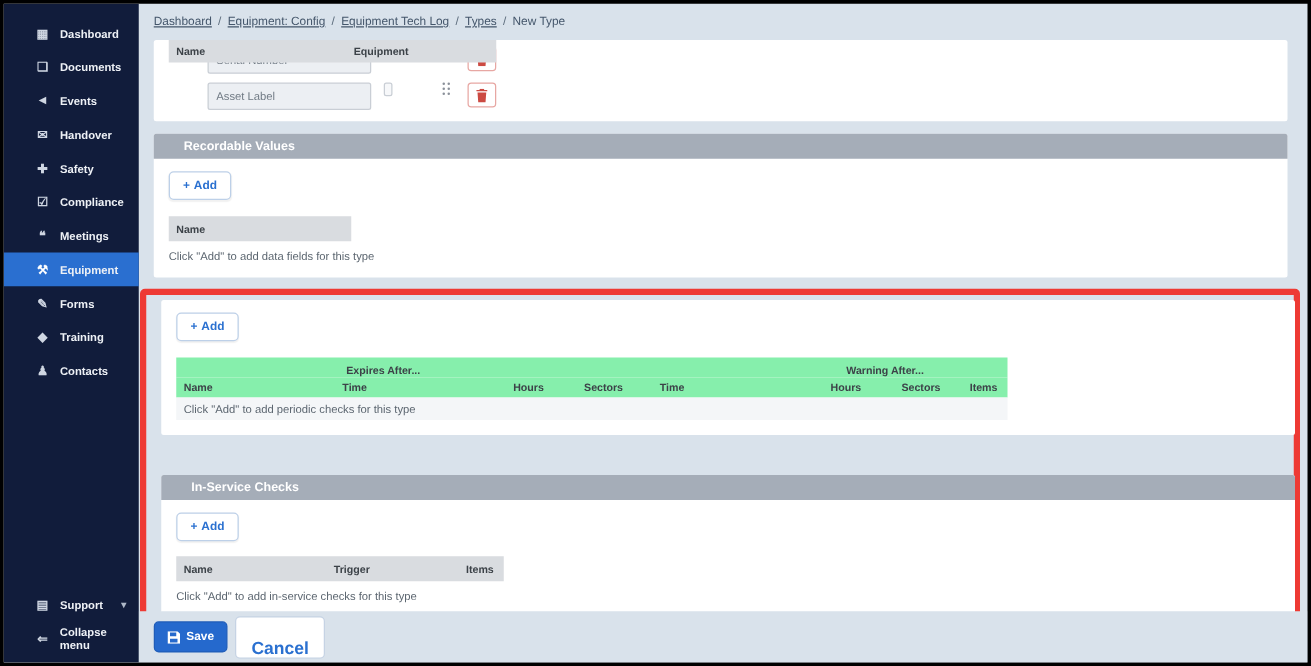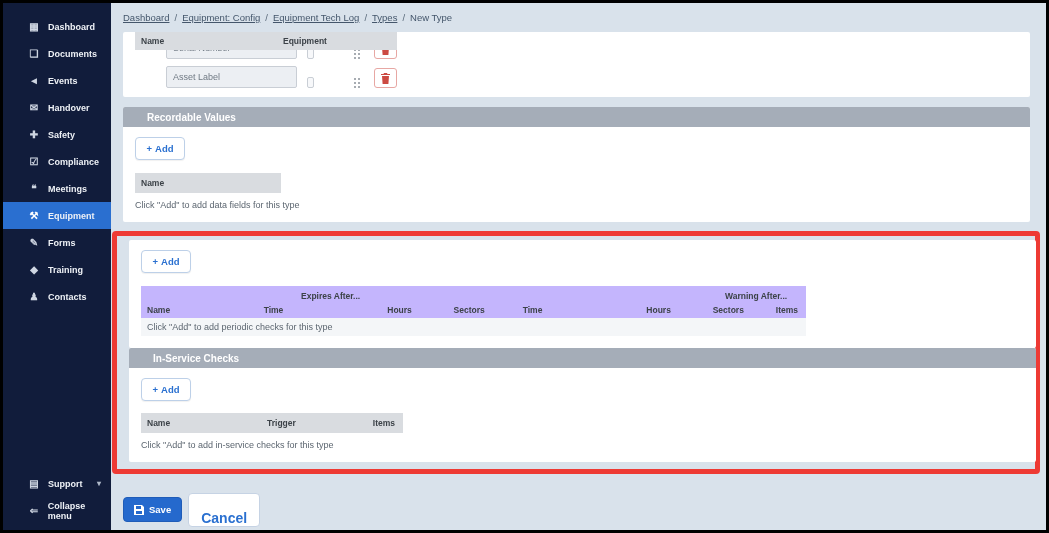--- a/index.html
+++ b/index.html
@@ -31,46 +31,46 @@
   .crumb-link { text-decoration:underline; cursor:pointer; white-space:pre; }
   .crumb-sep { margin:0 5px; color:#5a6a7a; }
   .crumb-current { white-space:pre; }
 
   .card { background:#fff; width:907px; margin-left:12px; border-radius:2px; }
 
   
   .card-fields { height:65px; position:relative; overflow:hidden; }
   .fields-thead { position:relative; z-index:2; background:#d9dce0; width:262px; margin-left:12px; height:18px; display:flex; align-items:center; font-size:8.5px; font-weight:bold; color:#3c4248; }
   .fth-name { padding-left:6px; width:148px; }
-  .field-row { display:flex; align-items:flex-end; margin-left:12px; width:262px; position:relative; z-index:1;padding-left:31px; }
+  .field-row { display:flex; align-items:flex-start; margin-left:12px; width:262px; position:relative; z-index:1;padding-left:31px; }
   .row-clipped { margin-top:-13px; }
   .row-normal { margin-top:7px; }
   .name-input { width:140px; height:22px; background:#eceff3; border:1px solid #c9ced5; border-radius:2px; font-size:9px; color:#707a84; padding:0 6px; font-family:"Liberation Sans", sans-serif; }
   .cbx { width:11px; height:11px; border:1px solid #c9ced5; border-radius:2px; background:#f7f8fa; margin-left:10px; }
   .drag { margin-left:40px; display:grid; grid-template-columns:2px 2px; gap:2px; cursor:grab; }
   .drag i { width:2px; height:2px; background:#8a9099; border-radius:50%; }
   .trash-btn { margin-left:14px; width:37px; height:20px; border:1px solid #e7a7a3; border-radius:3px; background:#fff; display:flex; align-items:center; justify-content:center; cursor:pointer; }
 
   
   .section-header { height:20px; background:#a5adb8; color:#fff; font-size:10px; font-weight:bold; display:flex; align-items:center; padding-left:24px; border-radius:2px 2px 0 0; }
   .card-body { padding:10px 12px 12px; }
   .add-btn { width:50px; height:23px; border:1px solid #bdd0e8; background:#fff; color:#2a70d0; font-size:9.5px; font-weight:bold; border-radius:4px; display:flex; align-items:center; justify-content:center; gap:3px; cursor:pointer; box-shadow:0 1px 1px rgba(0,0,0,0.06); }
   .mini-thead { margin-top:13px; background:#d9dce0; height:20px; width:146px; display:flex; align-items:center; font-size:8.5px; font-weight:bold; color:#3c4248; padding-left:6px; }
   .empty-text { margin-top:7px; font-size:9px; color:#5c6670; }
 
   .mt10 { margin-top:10px; }
 
   
   .redbox { margin-top:9px; margin-left:1px; width:928px; border:5px solid #ee3a34; border-radius:4px; padding:4px 5px 7px 6px; }
   .redbox .card { margin-left:6px; width:907px; }
-  .card-inservice { margin-top:0; }
+  .card-inservice { margin-top:32px; }
 
   
   .ptable { margin-top:13px; width:665px; font-size:8.5px; font-weight:bold; color:#3c4248; }
-  .pt-row { display:flex; background:#c4b5fd; height:16px;gap:24px; }
+  .pt-row { display:flex; background:#86efac; height:16px; }
   .pt-row.grp { align-items:flex-end; padding-bottom:1px; }
   .pt-row.cols { align-items:center; }
   .pc-name { width:130px; padding-left:6px; }
   .pc-time { width:140px; padding-left:6px; }
   .pc-hours { width:58px; padding-left:6px; }
   .pc-sectors { width:62px; padding-left:6px; }
   .pc-items { flex:1; text-align:right; padding-right:8px; }
   .grp-spacer { width:130px; }
   .grp-expires { width:400px; padding-left:6px; }
   .grp-warning { flex:1; padding-left:6px; }

